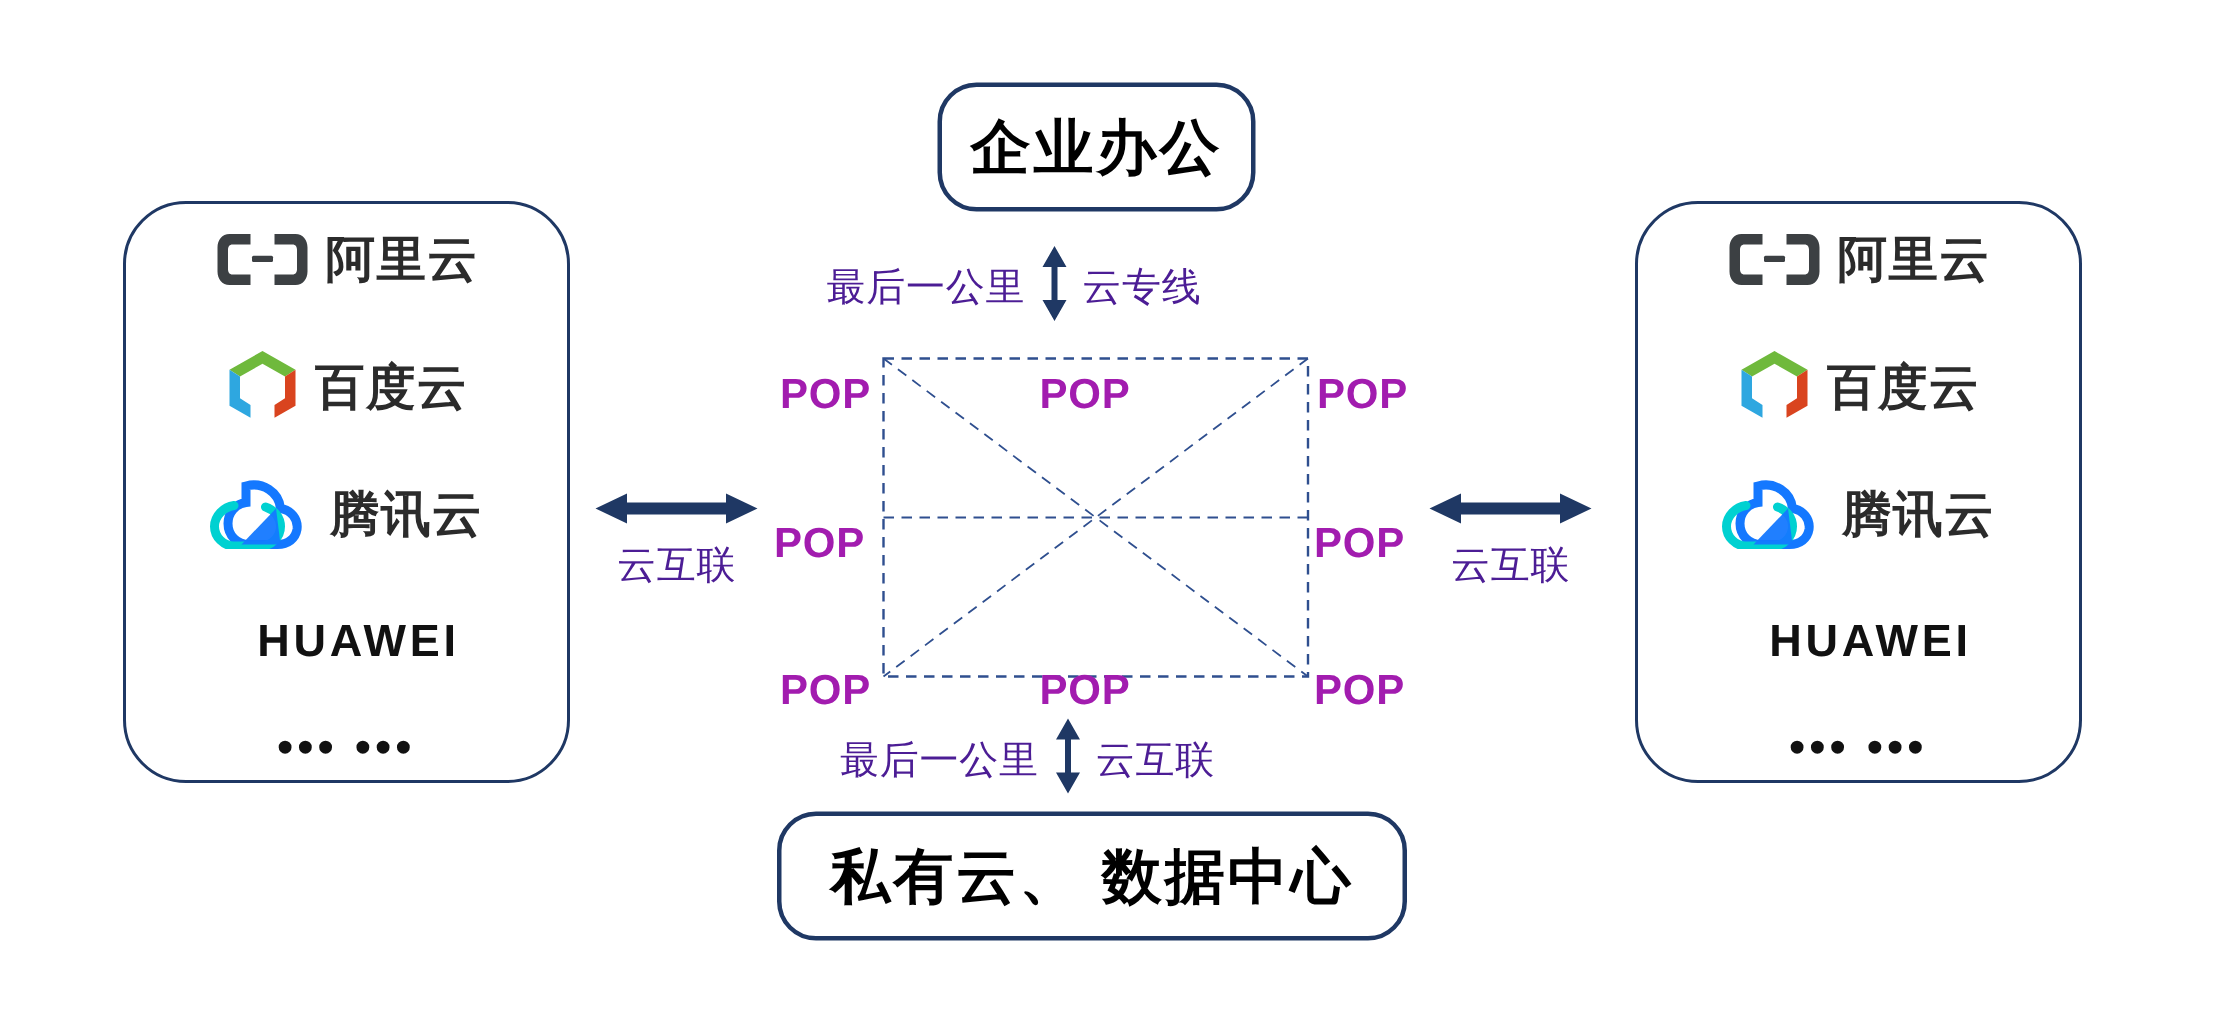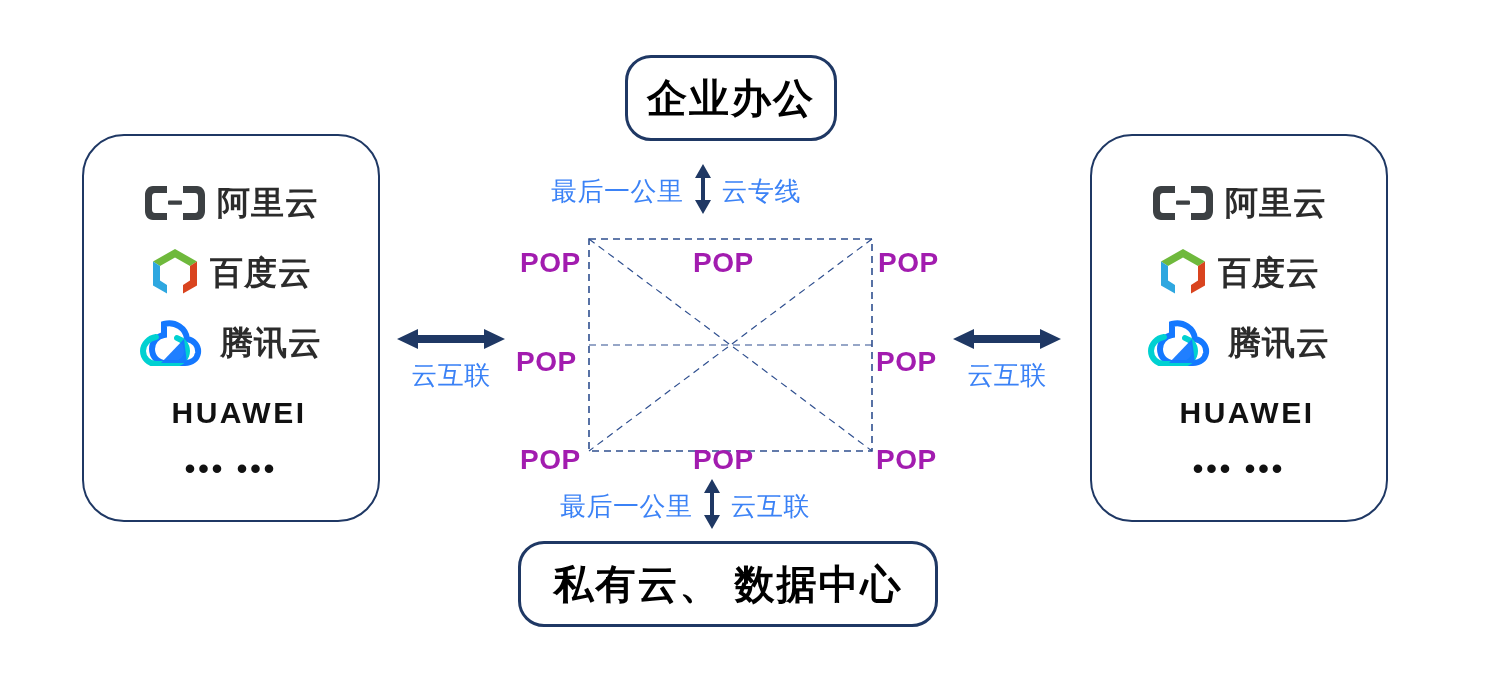--- a/index.html
+++ b/index.html
@@ -25,21 +25,21 @@
     height: 388px;
     top: 134px;
     border: 2px solid #1F3864;
     border-radius: 42px;
     background: #ffffff;
     box-sizing: border-box;
     display: flex;
     flex-direction: column;
     align-items: center;
     justify-content: center;
-    gap: 8px;
+    gap: 23px;
   }
   #panel-left  { left: 82px; }
   #panel-right { left: 1090px; }
 
   .provider-row {
     display: flex;
     align-items: center;
     justify-content: center;
     height: 62px;
     width: 100%;
@@ -153,21 +153,21 @@
   
   .conn-group {
     position: absolute;
     display: flex;
     align-items: center;
     white-space: nowrap;
   }
   .conn-text {
     font-size: 26px;
     font-weight: 400;
-    color: #3b82f6;
+    color: #4c1d95;
     letter-spacing: 0.5px;
   }
   .arrow-v { margin: 0 8px; }
 
   #conn-top    { left: 551px; top: 163px; }
   #conn-bottom { left: 560px; top: 478px; }
 
   .side-conn {
     position: absolute;
     display: flex;

